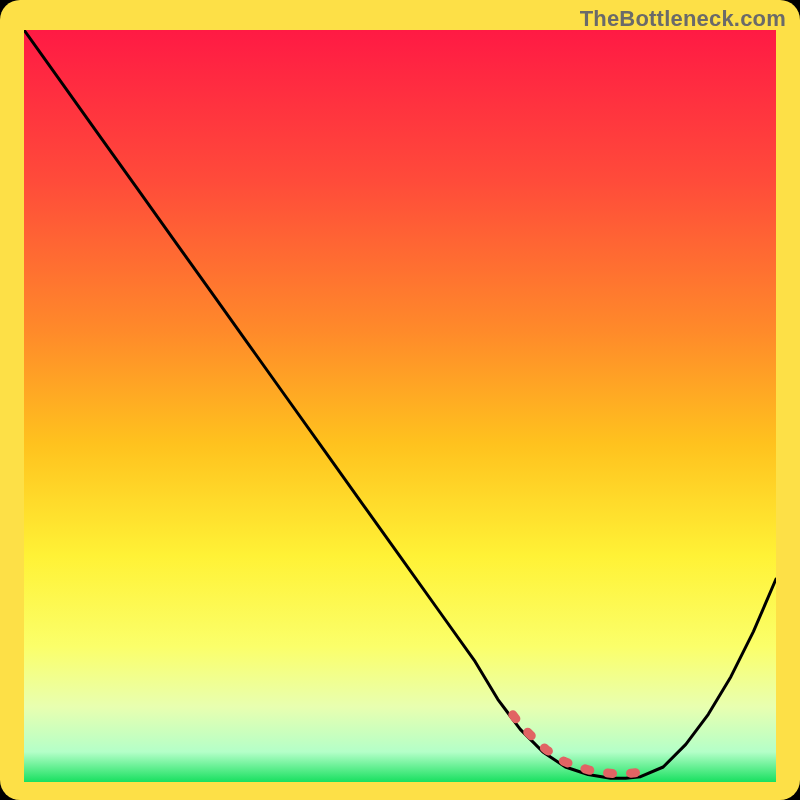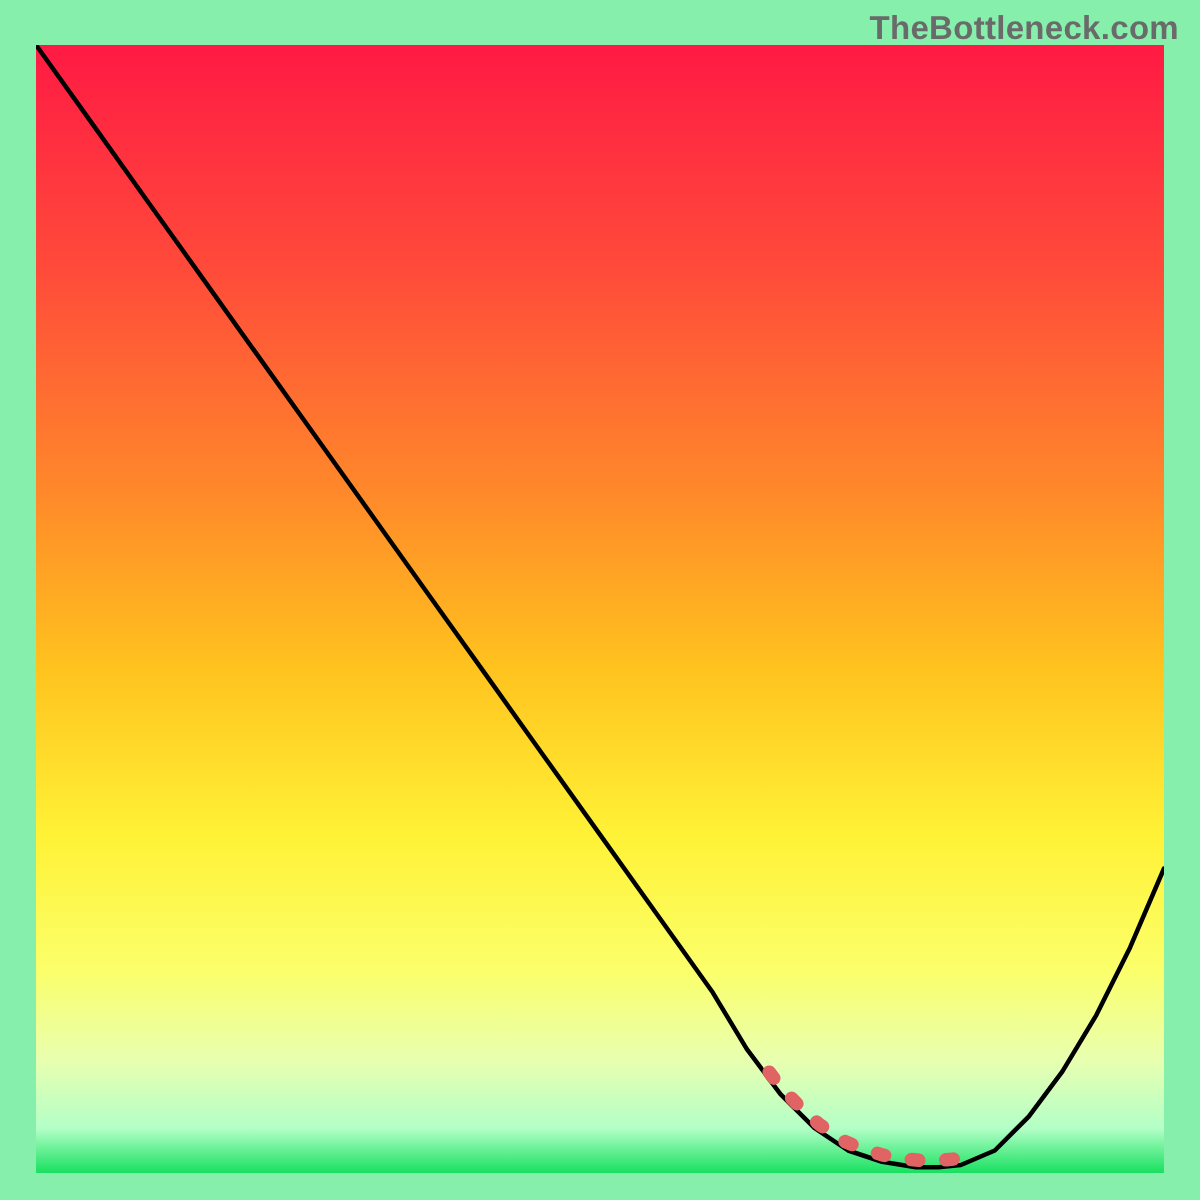--- a/index.html
+++ b/index.html
@@ -8,21 +8,22 @@
     width: 800px;
     height: 800px;
     background: #000;
     font-family: Arial, Helvetica, sans-serif;
     overflow: hidden;
   }
   .frame {
     position: relative;
     width: 800px;
     height: 800px;
-    background: #86efac;
+    background: #fde047;
+    border-radius: 20px;
   }
   .attribution {
     position: absolute;
     top: 6px;
     right: 14px;
     font-size: 22px;
     font-weight: 600;
     color: #6a6a6a;
     letter-spacing: 0.2px;
   }

